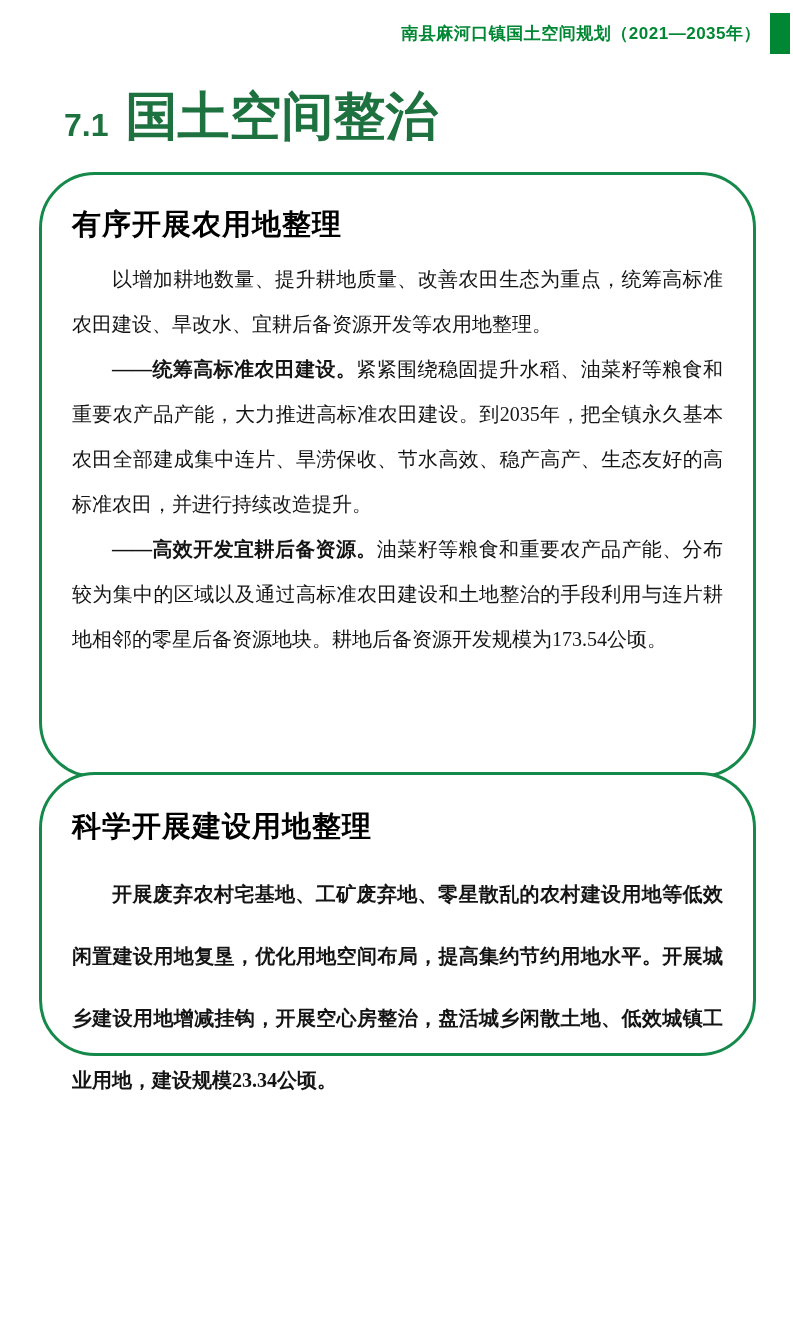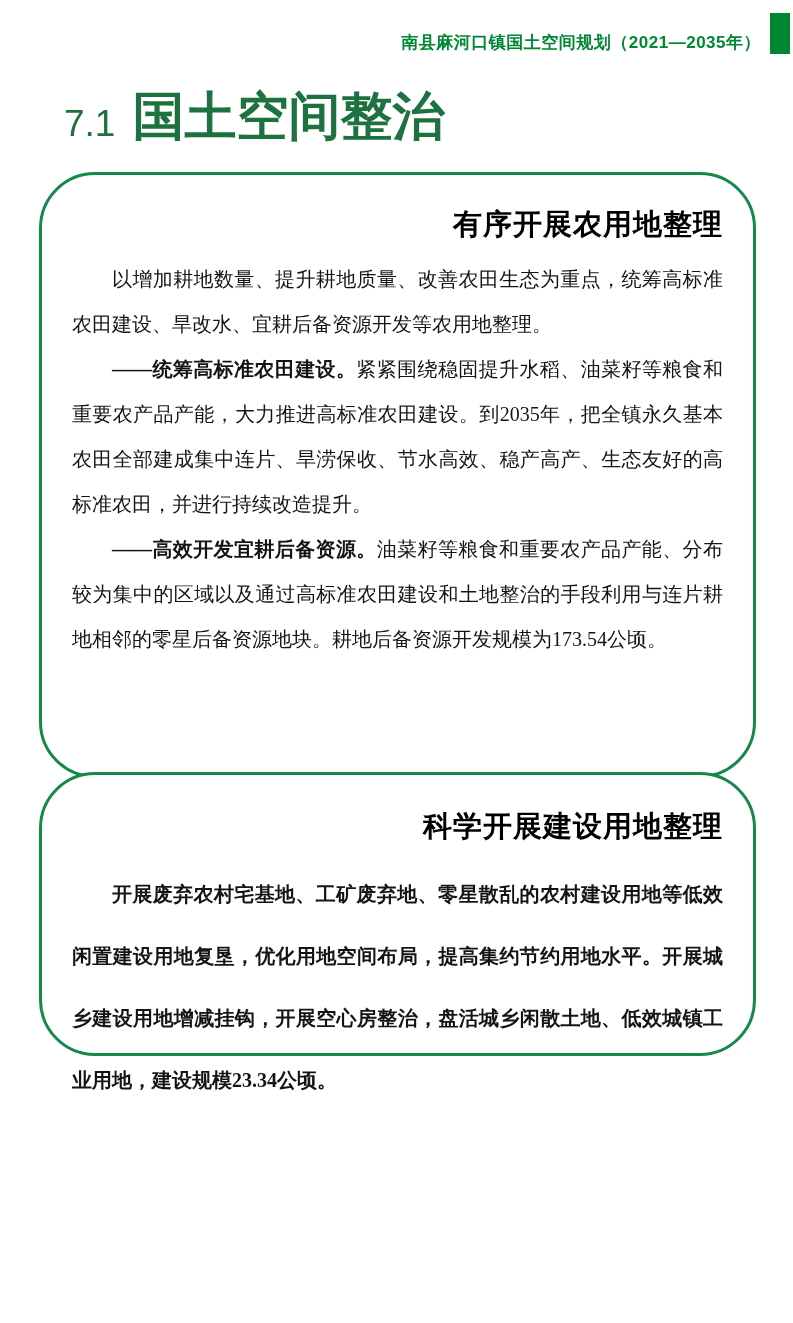--- a/index.html
+++ b/index.html
@@ -12,21 +12,21 @@
     color: #111111;
     overflow: hidden;
   }
 
   
   .doc-header {
     position: absolute;
     top: 13px;
     right: 0;
     display: flex;
-    align-items: flex-end;
+    align-items: center;
   }
   .doc-header .header-title {
     font-family: "Liberation Sans", "DejaVu Sans", sans-serif;
     font-weight: bold;
     font-size: 17px;
     letter-spacing: 0.5px;
     color: var(--header_green, #008733);
     white-space: nowrap;
   }
   .doc-header .header-square {
@@ -40,22 +40,22 @@
   
   .section-title {
     position: absolute;
     top: 82px;
     left: 64px;
     color: var(--title_green, #1e7240);
     white-space: nowrap;
   }
   .section-title .num {
     font-family: "Liberation Sans", "DejaVu Sans", sans-serif;
-    font-weight: normal;
-    font-size: 37px;
+    font-weight: bold;
+    font-size: 32px;
     vertical-align: -2px;
   }
   .section-title .txt {
     font-family: "Liberation Serif", "DejaVu Serif", serif;
     font-weight: bold;
     font-size: 52px;
     margin-left: 17px;
   }
 
   
@@ -65,21 +65,21 @@
     width: 717px;
     border: 3px solid var(--border_green, #14894a);
     border-radius: 56px;
     background: #ffffff;
     padding: 18px 30px 18px 30px;
   }
   .card-1 { top: 172px; height: 606px; }
   .card-2 { top: 772px; height: 284px; }
 
   .card h2 {
-    text-align: right;
+    text-align: left;
     font-size: 29px;
     font-weight: bold;
     color: #000000;
     margin-top: 12px;
     margin-bottom: 12px;
     letter-spacing: 1px;
   }
   .card-2 h2 { margin-top: 14px; margin-bottom: 16px; }
 
   .card p {

